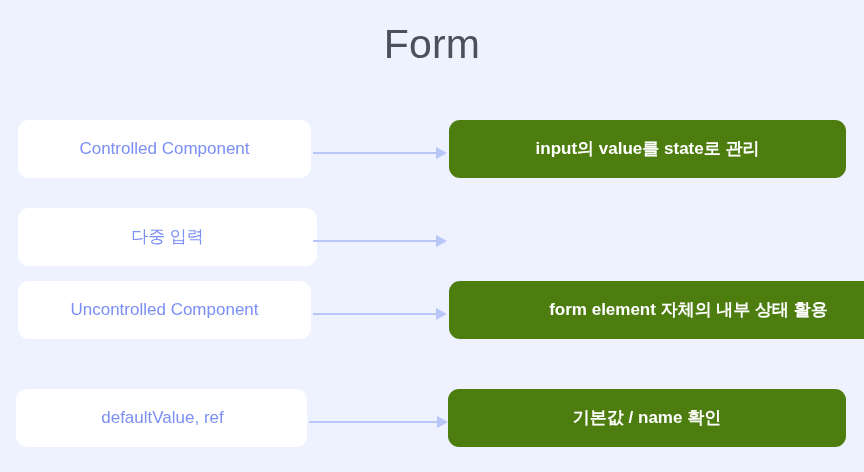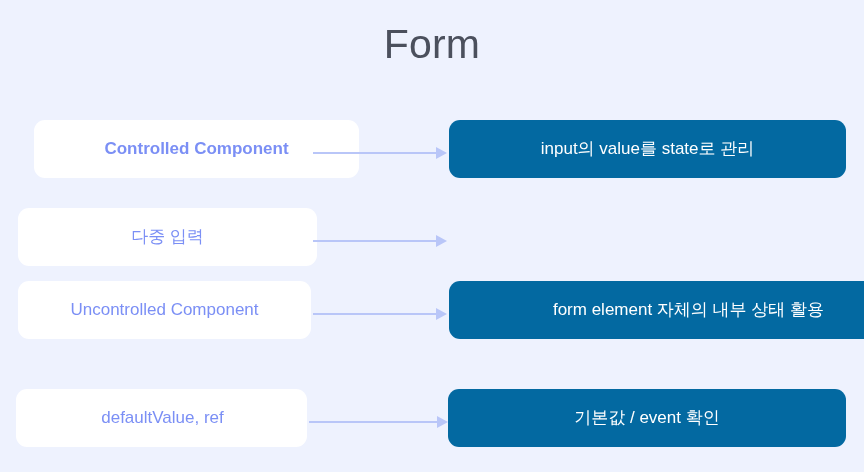--- a/index.html
+++ b/index.html
@@ -58,22 +58,23 @@
     line-height: 22px;
     white-space: nowrap;
   }
 
   .card.left {
     background: #ffffff;
     color: #7b8ff5;
   }
 
   .card.right {
-    background: #0369a1;
+    background: #4d7c0f;
     color: #ffffff;
+    font-weight: bold;
   }
 
   .connector {
     position: absolute;
     top: 27px;
     height: 12px;
     pointer-events: none;
   }
   .connector .line {
     position: absolute;
@@ -94,21 +95,21 @@
     border-left: 11px solid #b9c6f8;
   }
 
   
   #row-1 { top: 120px; }
   #row-2 { top: 208px; }
   #row-3 { top: 281px; }
   #row-4 { top: 389px; }
 
   
-  #row-1 .left  { left: 34px;  width: 325px; font-weight: bold; }
+  #row-1 .left  { left: 18px;  width: 293px; }
   #row-1 .connector { left: 313px; width: 134px; }
   #row-1 .right { left: 449px; width: 397px; }
 
   
   #row-2 .left  { left: 18px;  width: 299px; }
   #row-2 .connector { left: 313px; width: 134px; }
   #row-2 .right { left: 449px; width: 397px; }
 
   
   #row-3 .left  { left: 18px;  width: 293px; }
@@ -152,16 +153,16 @@
     </div>
     <div class="card right">form element 자체의 내부 상태 활용</div>
   </div>
 
   <div class="row" id="row-4">
     <div class="card left">defaultValue, ref</div>
     <div class="connector">
       <div class="line"></div>
       <div class="head"></div>
     </div>
-    <div class="card right">기본값 / event 확인</div>
+    <div class="card right">기본값 / name 확인</div>
   </div>
 
 </div>
 
 </body></html>

